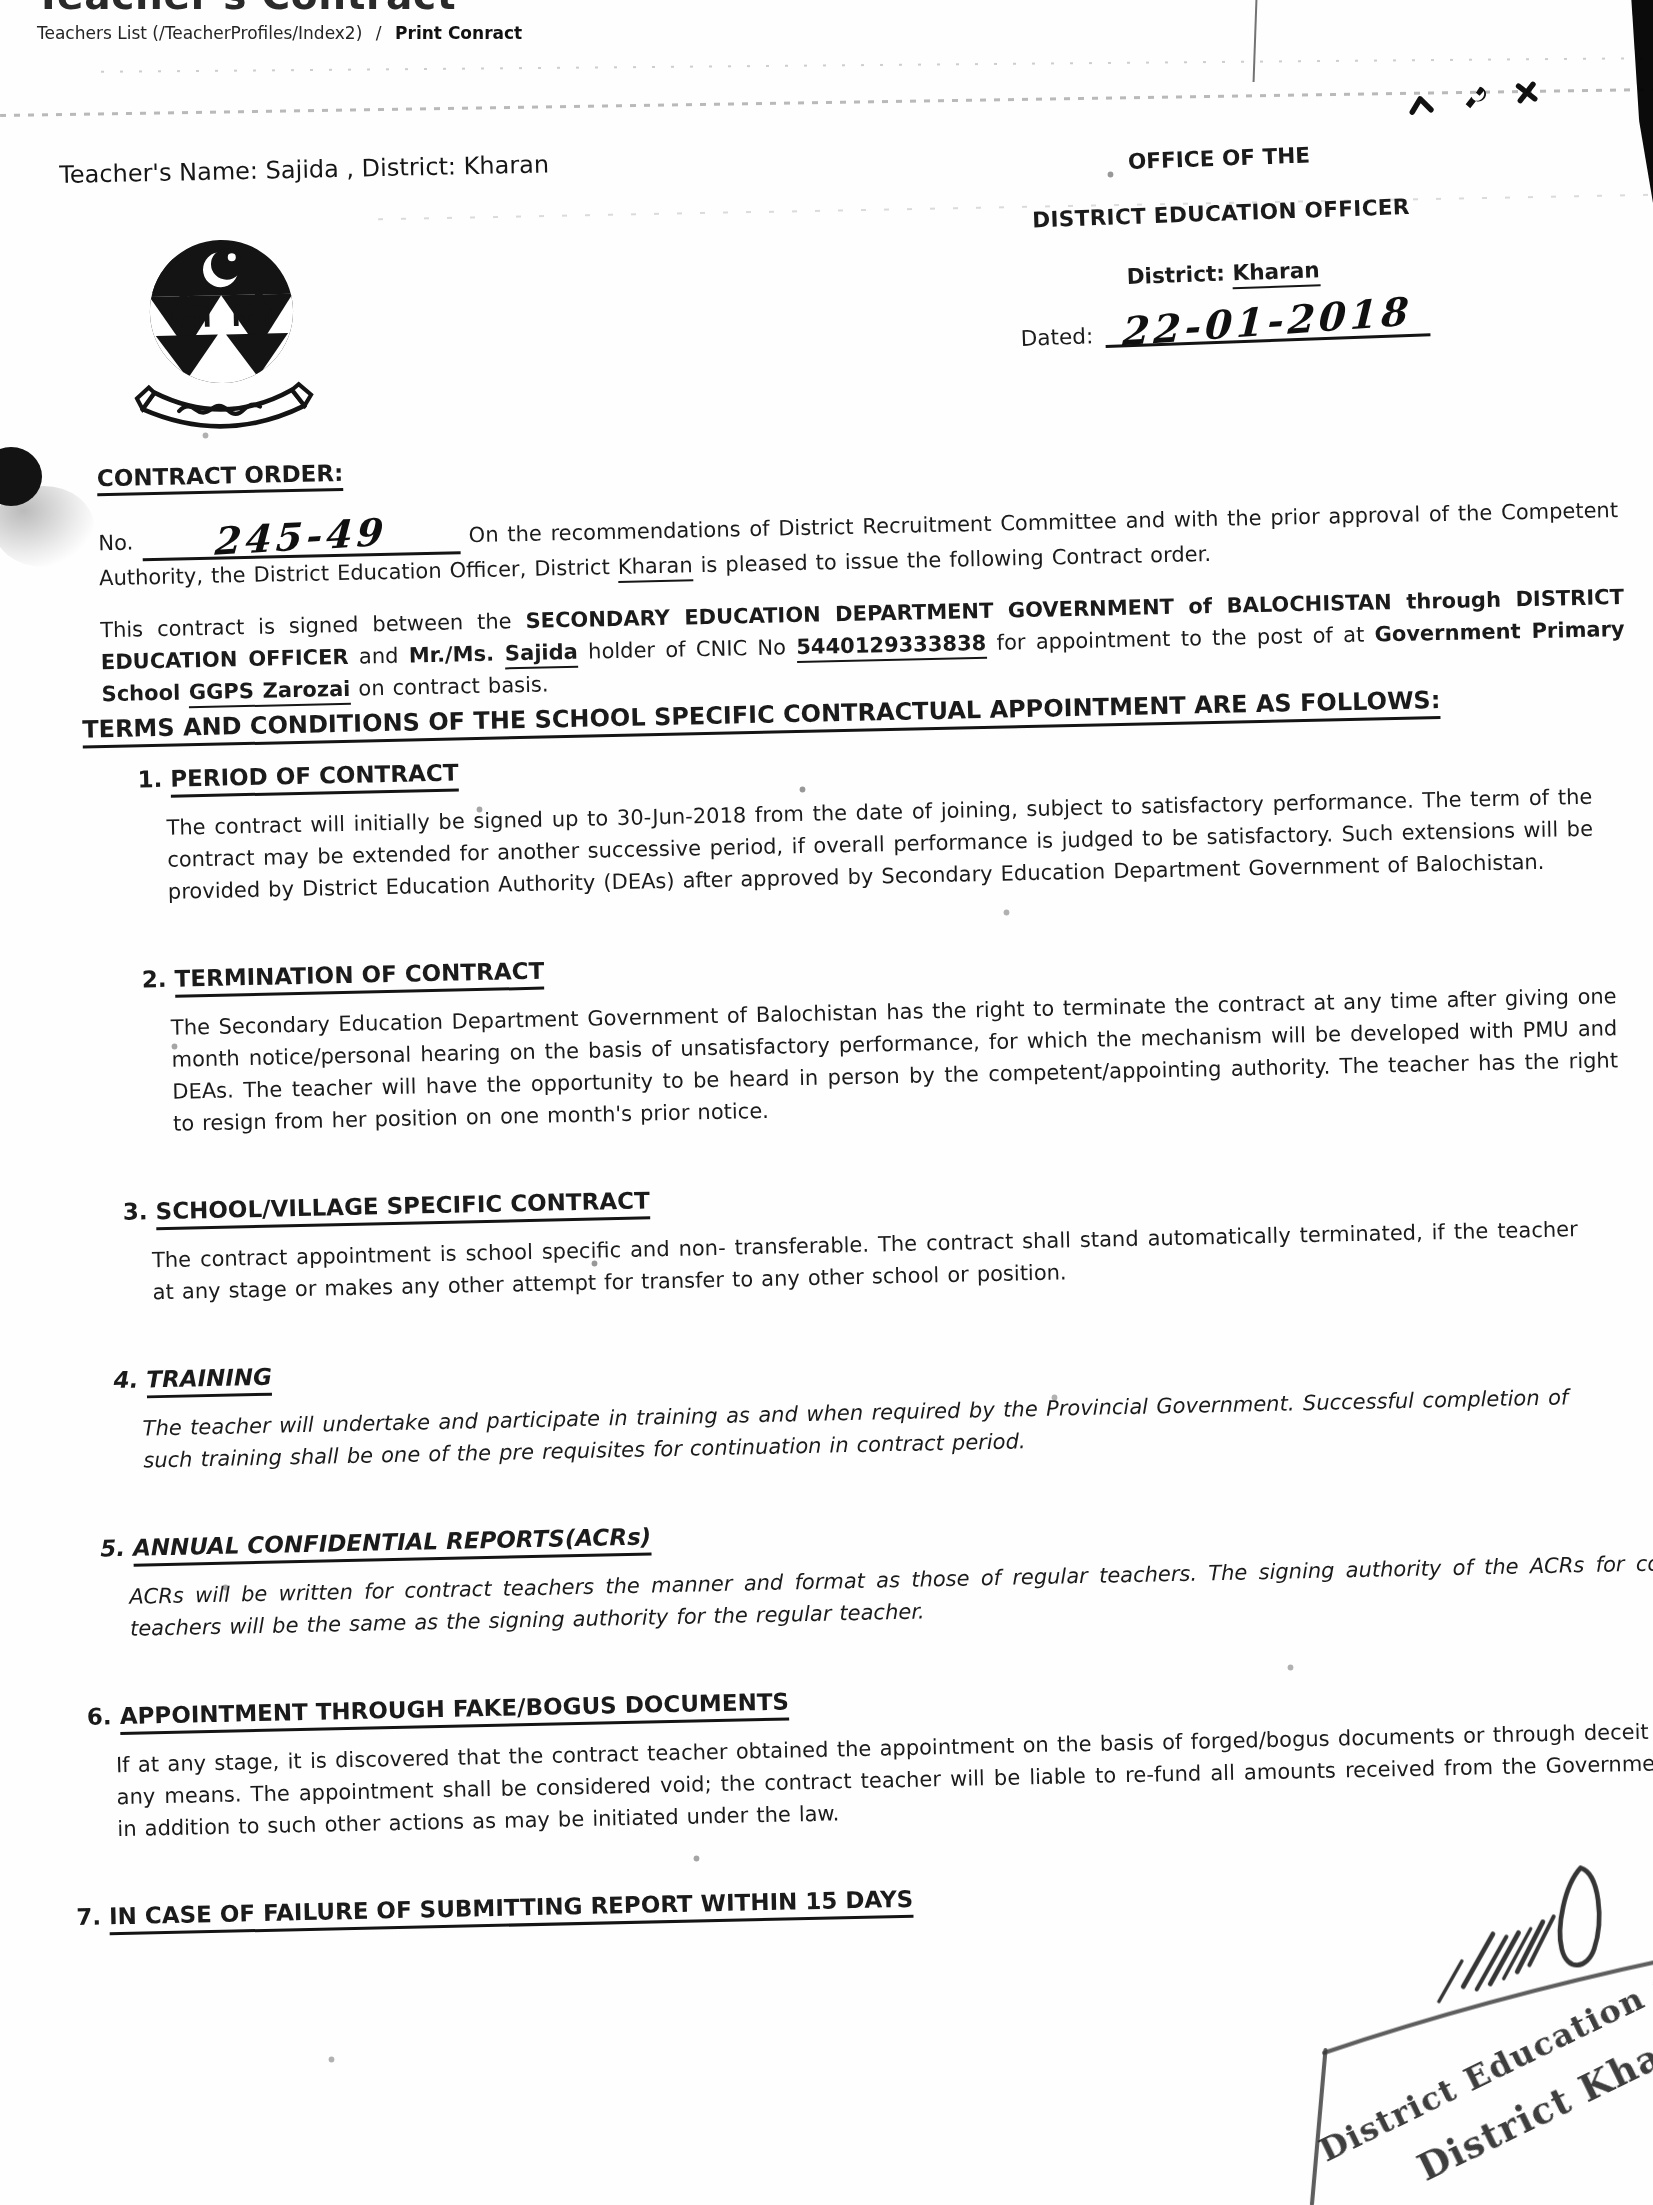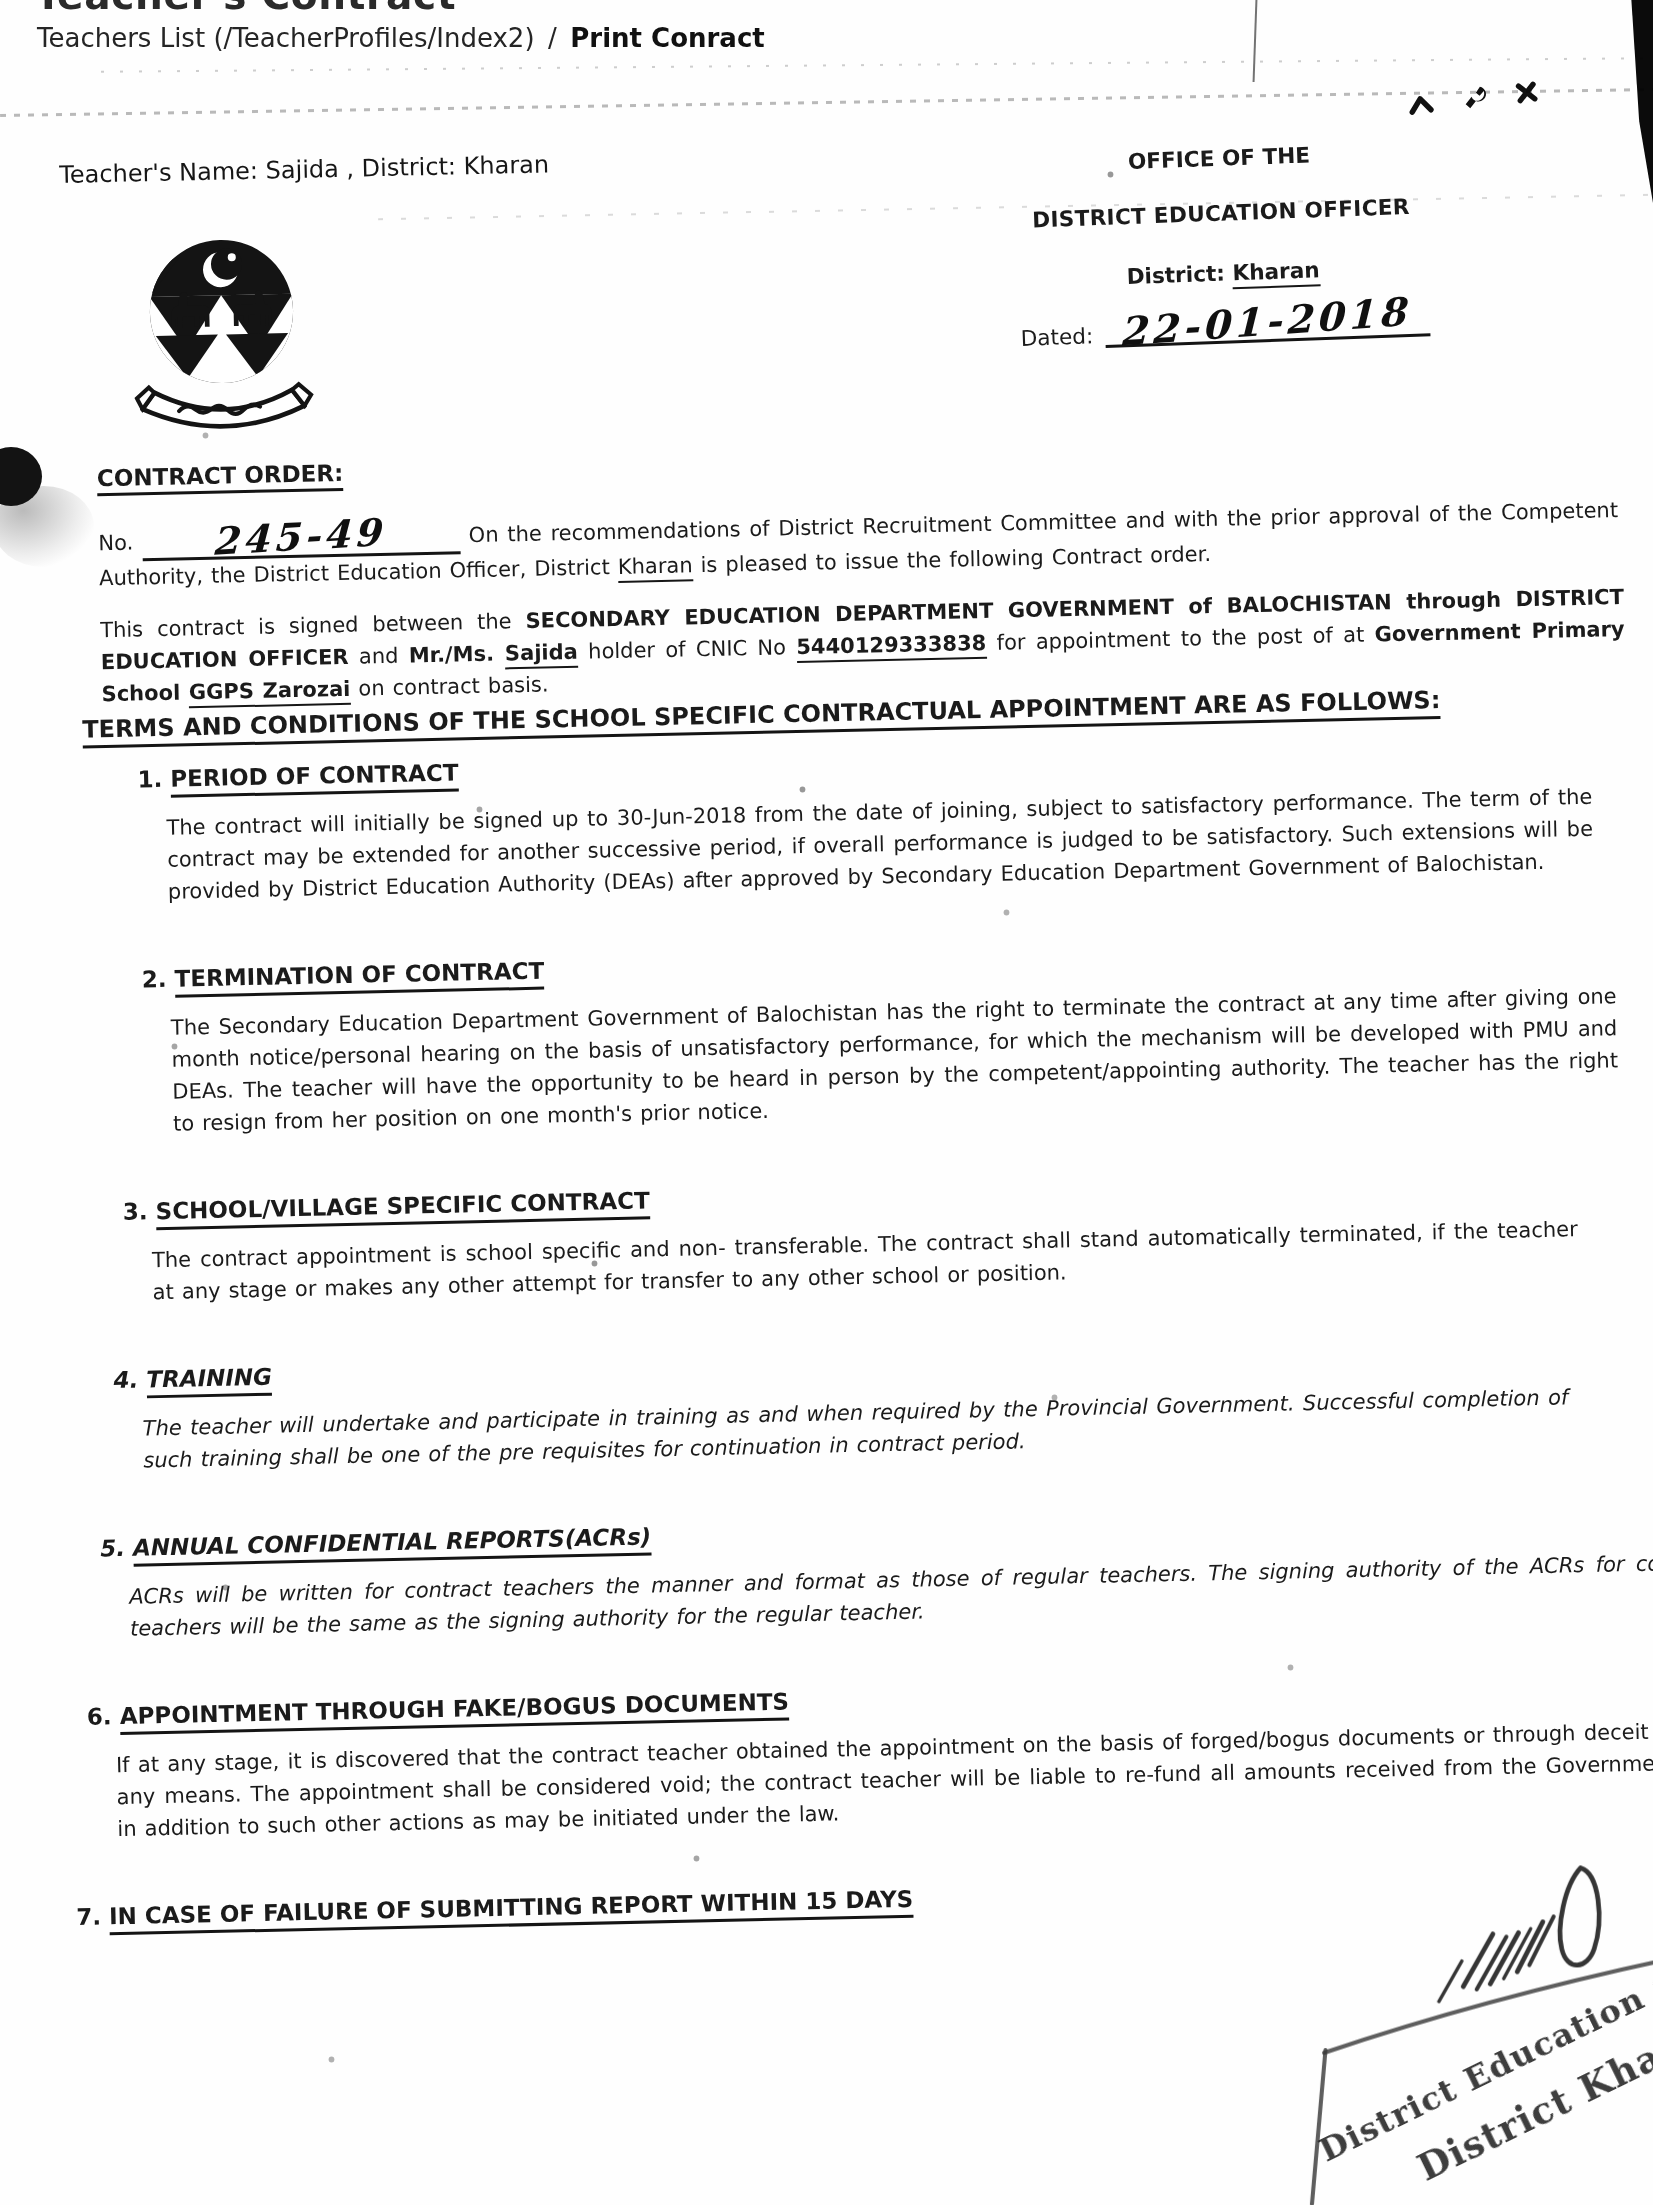--- a/index.html
+++ b/index.html
@@ -3,21 +3,21 @@
 <meta charset="utf-8">
 <style>
   html,body{margin:0;padding:0;}
   body{
     width:1654px;height:2205px;position:relative;overflow:hidden;
     background:#fefefe;color:#1b1b1b;
     font-family:"DejaVu Sans", sans-serif;
   }
   
   .ui-title{position:absolute;top:-27px;left:35px;font-size:39px;font-weight:600;color:#2a2a2a;letter-spacing:0.7px;white-space:nowrap;}
-  .breadcrumb{position:absolute;top:23px;left:37px;font-size:26px;color:#252525;white-space:nowrap;}
+  .breadcrumb{position:absolute;top:23px;left:37px;font-size:17px;color:#252525;white-space:nowrap;}
   .breadcrumb .bc-link{margin-right:13.5px;}
   .breadcrumb .bc-sep{margin-right:13.5px;}
   .breadcrumb .bc-current{font-weight:bold;color:#111;}
   .win-controls{position:absolute;top:85px;left:1407px;display:flex;gap:27px;align-items:center;transform:rotate(-7deg);}
   .win-controls svg{display:block;}
   
   .corner-wedge{position:absolute;top:0;right:0;width:39px;height:209px;background:#0b0b0b;
     clip-path:polygon(42% 0,100% 0,100% 100%,62% 58%);}
   .edge-blob{position:absolute;left:-20px;top:447px;width:62px;height:59px;background:#131313;border-radius:50%;}
   .edge-smear{position:absolute;left:-6.8px;top:486px;width:101px;height:81px;border-radius:50%;

